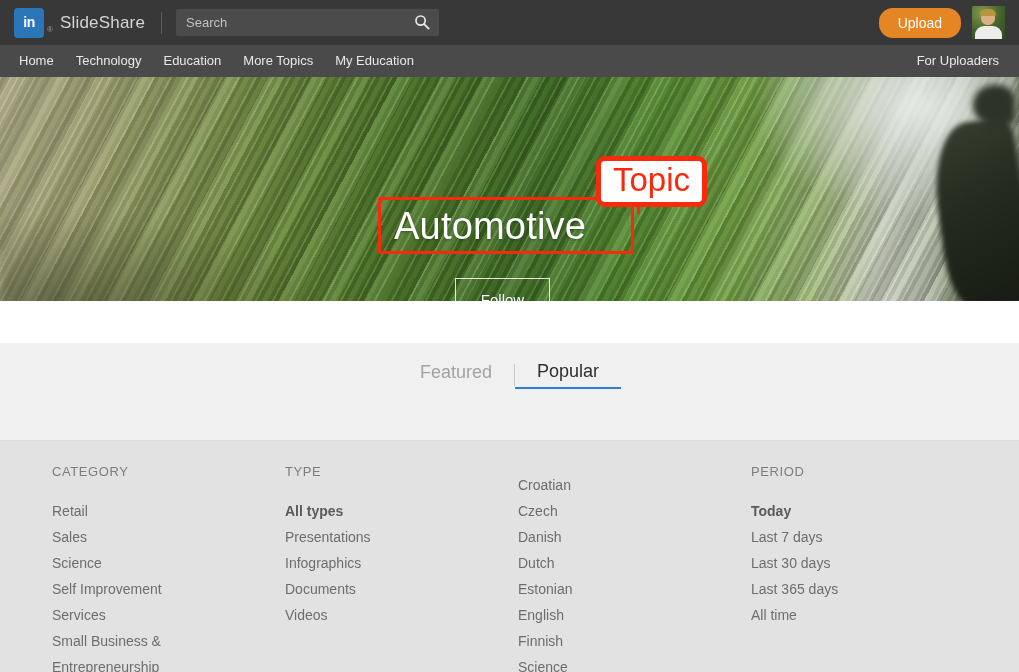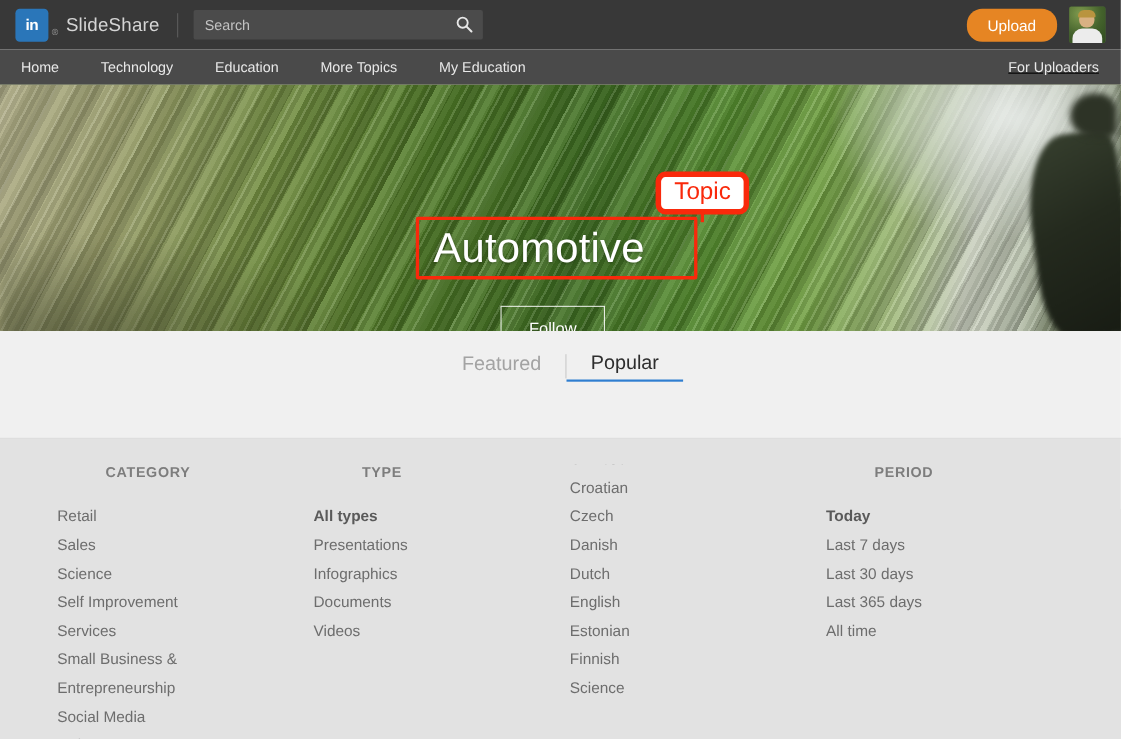--- a/index.html
+++ b/index.html
@@ -93,23 +93,23 @@
     height: 32px;
     background: #4a4a4a;
     display: flex; align-items: center;
   }
   .navbar a {
     color: #e8e8e8; font-size: 13px;
     text-decoration: none;
     padding: 0 14px; line-height: 32px;
     white-space: nowrap;
   }
-  .nav-left { display: flex; margin-left: 19px; gap: 38px; }
+  .nav-left { display: flex; margin-left: 19px; gap: 22px; }
   .nav-left a { padding: 0; }
-  .nav-right { position: absolute; right: 20px; text-decoration: underline; }
+  .nav-right { position: absolute; right: 20px; }
   .nav-right a { padding: 0; }
 
   
   .hero {
     position: relative;
     height: 224px;
     overflow: hidden;
     background: #5b6b33;
   }
   .hero-photo {
@@ -187,21 +187,21 @@
   }
   #anno-title-box { left: 378px; top: 120px; width: 256px; height: 57px; }
   #anno-filters-box { left: 433px; top: 352px; width: 134px; height: 45px; }
   .anno-callout {
     position: absolute;
     left: 596px; top: 79px;
     background: #ffffff;
     border: 5px solid #f9290b;
     border-radius: 9px;
     color: #f9290b;
-    font-size: 22px;
+    font-size: 33px;
     padding: 1px 12px 4px;
     line-height: 1.1;
     font-family: "Liberation Sans", sans-serif;
   }
   .anno-callout::after {
     content: "";
     position: absolute;
     left: 36px; bottom: -12px;
     width: 3px; height: 12px;
     background: #f9290b;
@@ -209,21 +209,21 @@
 
   
   .tabs-strip {
     position: relative;
     height: 98px;
     background: #f0f0f0;
     border-bottom: 1px solid #dcdcdc;
   }
   .tabs {
     display: flex; align-items: center; justify-content: center;
-    gap: 0; padding-top: 18px;
+    gap: 0; padding-top: 18px; margin-top: 42px;
   }
   .tab {
     font-size: 18px; cursor: pointer;
     padding: 0 22px 5px;
     background: none; border: none;
     font-family: "Liberation Sans", sans-serif;
   }
   .tab.inactive { color: #a3a3a3; }
   .tab.active { color: #2e2e2e; border-bottom: 2px solid #2f7ed0; }
   .tab-divider { width: 1px; height: 22px; background: #c9c9c9; }
@@ -244,24 +244,23 @@
     position: relative;
     height: 274px;
     background: #e2e2e2;
     display: flex;
     padding: 23px 0 0 52px;
     overflow: hidden;
   }
   .fcol { width: 233px; position: relative; }
   .fcol.lang { overflow: hidden; }
   .fcol h3 {
-    font-size: 13px; font-weight: bold;
+    font-size: 13px; font-weight: normal;
     color: #7d7d7d; letter-spacing: .6px;
     margin-bottom: 19px;
-    margin-left: 44px;
   }
   .fcol ul { list-style: none; }
   .fcol li {
     font-size: 14px; color: #6d6d6d;
     line-height: 26px; cursor: pointer;
     max-width: 150px;
   }
   .fcol li.selected { color: #5a5a5a; font-weight: bold; }
   .lang-scroll {
     position: relative;
@@ -366,22 +365,22 @@
   </div>
 
   <div class="fcol lang">
     <div class="lang-scroll">
       <ul>
         <li>Chinese</li>
         <li>Croatian</li>
         <li>Czech</li>
         <li>Danish</li>
         <li>Dutch</li>
+        <li>Estonian</li>
         <li>English</li>
-        <li>Estonian</li>
         <li>Finnish</li>
         <li>Science</li>
       </ul>
     </div>
   </div>
 
   <div class="fcol">
     <h3>PERIOD</h3>
     <ul>
       <li class="selected">Today</li>

